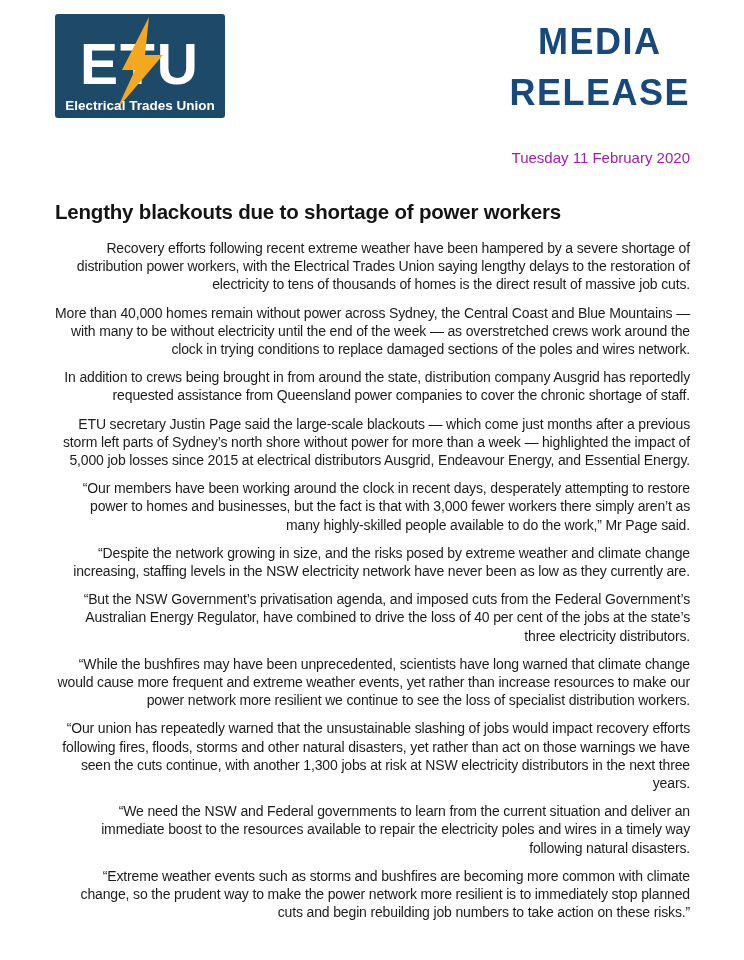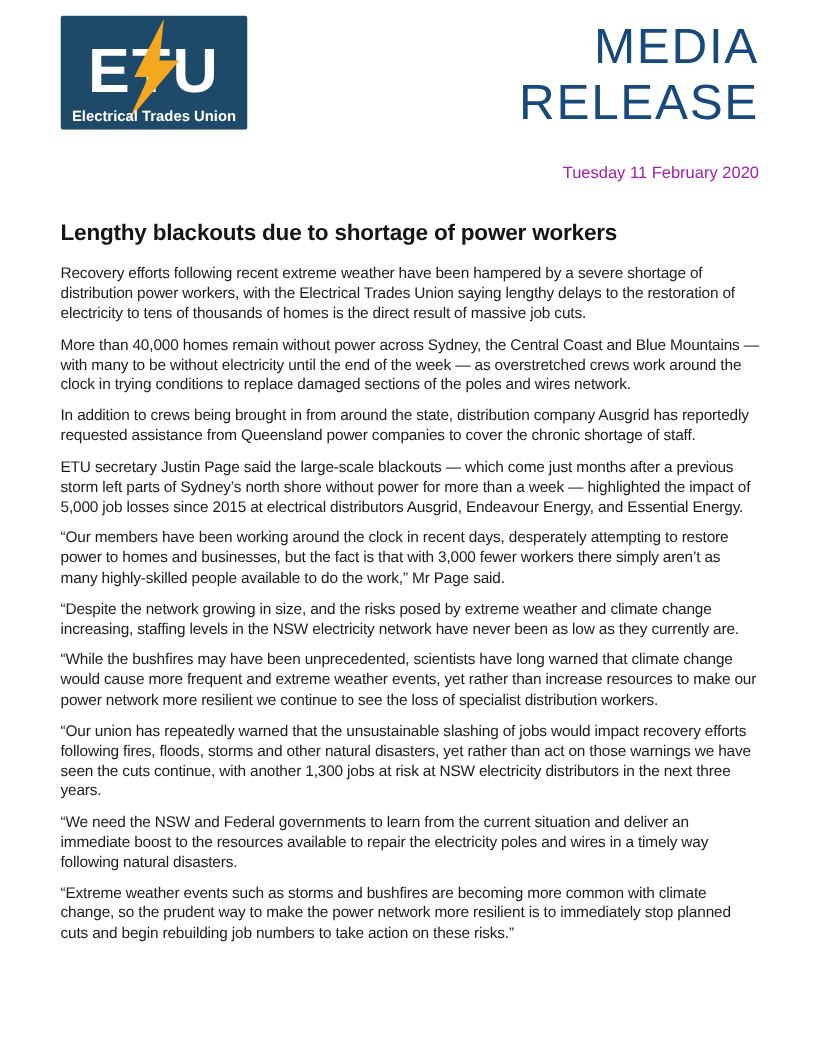--- a/index.html
+++ b/index.html
@@ -15,25 +15,25 @@
     color: #1a1a1a;
     padding: 14px 54px 0 55px;
   }
   .header {
     display: flex;
     align-items: flex-start;
     justify-content: space-between;
   }
   .logo-svg { display: block; }
   .mr-title {
-    text-align: right;
+    text-align: center;
     color: #17497c;
-    font-size: 45px;
+    font-size: 36px;
     line-height: 51px;
-    font-weight: 400;
+    font-weight: 700;
     letter-spacing: 1.5px;
     margin-top: 2px;
   }
   .date-line {
     text-align: right;
     font-size: 15px;
     color: #a21caf;
     margin-top: 31px;
   }
   .headline {
@@ -43,21 +43,21 @@
     letter-spacing: -0.2px;
     margin-top: 34px;
   }
   .article-body { margin-top: 15px; }
   .article-body p {
     font-size: 14px;
     line-height: 18.2px;
     letter-spacing: -0.15px;
     color: #1c1c1c;
     margin-bottom: 10px;
-    text-align: left;
+    text-align: right;
   }
 </style>
 </head>
 <body>
 
 <div class="page">
 
   <header class="header">
     <div>
       <svg class="logo-svg" width="170" height="104" viewBox="0 0 170 104" xmlns="http://www.w3.org/2000/svg">
@@ -77,20 +77,21 @@
 
   <h1 class="headline">Lengthy blackouts due to shortage of power workers</h1>
 
   <main class="article-body">
     <p>Recovery efforts following recent extreme weather have been hampered by a severe shortage of distribution power workers, with the Electrical Trades Union saying lengthy delays to the restoration of electricity to tens of thousands of homes is the direct result of massive job cuts.</p>
     <p>More than 40,000 homes remain without power across Sydney, the Central Coast and Blue Mountains — with many to be without electricity until the end of the week — as overstretched crews work around the clock in trying conditions to replace damaged sections of the poles and wires network.</p>
     <p>In addition to crews being brought in from around the state, distribution company Ausgrid has reportedly requested assistance from Queensland power companies to cover the chronic shortage of staff.</p>
     <p>ETU secretary Justin Page said the large-scale blackouts — which come just months after a previous storm left parts of Sydney’s north shore without power for more than a week — highlighted the impact of 5,000 job losses since 2015 at electrical distributors Ausgrid, Endeavour Energy, and Essential Energy.</p>
     <p>“Our members have been working around the clock in recent days, desperately attempting to restore power to homes and businesses, but the fact is that with 3,000 fewer workers there simply aren’t as many highly-skilled people available to do the work,” Mr Page said.</p>
     <p>“Despite the network growing in size, and the risks posed by extreme weather and climate change increasing, staffing levels in the NSW electricity network have never been as low as they currently are.</p>
+    <p>“But the NSW Government’s privatisation agenda, and imposed cuts from the Federal Government’s Australian Energy Regulator, have combined to drive the loss of 40 per cent of the jobs at the state’s three electricity distributors.</p>
     <p>“While the bushfires may have been unprecedented, scientists have long warned that climate change would cause more frequent and extreme weather events, yet rather than increase resources to make our power network more resilient we continue to see the loss of specialist distribution workers.</p>
     <p>“Our union has repeatedly warned that the unsustainable slashing of jobs would impact recovery efforts following fires, floods, storms and other natural disasters, yet rather than act on those warnings we have seen the cuts continue, with another 1,300 jobs at risk at NSW electricity distributors in the next three years.</p>
     <p>“We need the NSW and Federal governments to learn from the current situation and deliver an immediate boost to the resources available to repair the electricity poles and wires in a timely way following natural disasters.</p>
     <p>“Extreme weather events such as storms and bushfires are becoming more common with climate change, so the prudent way to make the power network more resilient is to immediately stop planned cuts and begin rebuilding job numbers to take action on these risks.”</p>
 
   </main>
 
 </div>
 
 </body></html>

